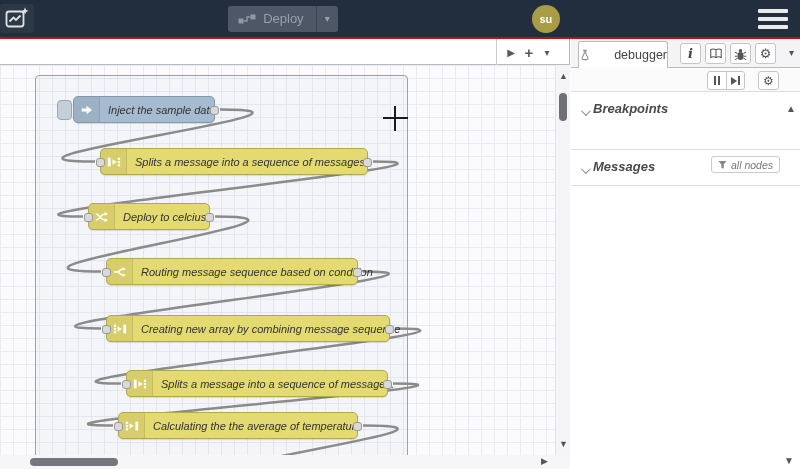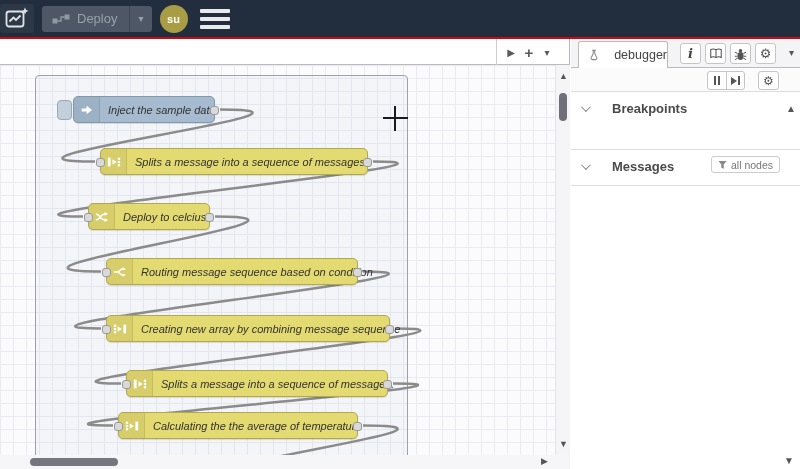--- a/index.html
+++ b/index.html
@@ -1,21 +1,21 @@
 <!DOCTYPE html>
 <html><head>
 <meta charset="utf-8">
 <style>
   * { margin:0; padding:0; box-sizing:border-box; }
   html,body { width:800px; height:469px; overflow:hidden; }
   body { font-family:"Liberation Sans", sans-serif; background:#fff; }
   #app { position:relative; width:800px; height:469px; overflow:hidden; background:#fff; }
 
   
-  #header { position:absolute; left:0; top:0; width:800px; height:37px; background:#222e3e; display:flex; align-items:center; justify-content:flex-start; padding-right:12px; gap:8px; }
+  #header { position:absolute; left:0; top:0; width:800px; height:37px; background:#222e3e; display:flex; align-items:center; justify-content:space-between; padding-right:12px; gap:8px; }
   #red-line { position:absolute; left:0; top:37px; width:800px; height:2px; background:#c50b17; }
   .hdr-iconbtn { width:34px; height:29px; border-radius:3px; display:flex; align-items:center; justify-content:center; background:rgba(255,255,255,0.05); cursor:pointer; }
   #deploy-group { display:flex; align-items:stretch; height:26px; background:#4d5765; border-radius:3px; overflow:hidden; cursor:pointer; }
   #deploy-main { display:flex; align-items:center; gap:7px; padding:0 12px 0 10px; }
   #deploy-label { color:#97a1ad; font-size:13px; }
   #deploy-caret { display:flex; align-items:center; padding:0 8px; border-left:1px solid #3c4654; color:#97a1ad; font-size:10px; }
   #avatar { width:28px; height:28px; border-radius:50%; background:#a89d44; color:#fff; font-size:11px; font-weight:bold; display:flex; align-items:center; justify-content:center; cursor:pointer; }
   #hamburger { width:30px; height:20px; display:flex; flex-direction:column; justify-content:space-between; cursor:pointer; margin-left:4px; }
   #hamburger .bar { height:4px; background:#e8eaec; border-radius:1px; }
 
@@ -55,40 +55,40 @@
   #v-scroll .arr { position:absolute; left:0; width:15px; text-align:center; color:#555; font-size:9px; cursor:pointer; }
   #v-thumb { position:absolute; left:3px; top:28px; width:8px; height:28px; background:#6f6f78; border-radius:4px; cursor:pointer; }
 
   
   #h-scroll { position:relative; width:570px; height:14px; background:#f6f6f8; }
   #h-thumb { position:absolute; left:30px; top:3px; width:88px; height:8px; background:#76767e; border-radius:4px; cursor:pointer; }
   #h-arrow-right { position:absolute; right:22px; top:1px; color:#555; font-size:9px; cursor:pointer; }
 
   
   #sb-tabbar { position:relative; width:100%; height:29px; background:#f4f4f6; border-bottom:1px solid #bbb; }
-  #sb-tab { position:absolute; left:7px; top:2px; width:90px; height:27px; background:#fff; border:1px solid #bbb; border-bottom:none; border-radius:3px 3px 0 0; display:flex; align-items:center; justify-content:flex-end; gap:14px; color:#444; font-size:12.5px; cursor:pointer; }
+  #sb-tab { position:absolute; left:7px; top:2px; width:90px; height:27px; background:#fff; border:1px solid #bbb; border-bottom:none; border-radius:3px 3px 0 0; display:flex; align-items:center; justify-content:space-between; gap:14px; color:#444; font-size:12.5px; cursor:pointer; }
   #sb-hdr-btns { position:absolute; left:109px; top:4px; display:flex; gap:4px; }
   .sb-btn { width:21px; height:21px; background:#fff; border:1px solid #c5c5c8; border-radius:3px; display:flex; align-items:center; justify-content:center; color:#555; cursor:pointer; }
   .sb-btn .info-i { font-family:"DejaVu Serif", serif; font-weight:bold; font-style:italic; font-size:13px; color:#444; }
   .sb-btn.gear-glyph { font-size:13px; color:#555; }
   #sb-caret { position:absolute; right:6px; top:8px; color:#555; font-size:10px; cursor:pointer; }
 
   #sb-toolbar { position:relative; width:100%; height:24px; background:#fbfbfc; border-bottom:1px solid #ddd; }
   #enabled-btn { position:absolute; left:12px; top:3px; height:19px; padding:0 8px; background:#efeff1; border:1px solid #bbb; border-radius:3px; display:flex; align-items:center; gap:5px; font-size:11.5px; color:#555; cursor:pointer; }
   .toggle-ico { width:15px; height:9px; border:1.5px solid #555; border-radius:5px; position:relative; }
   .toggle-ico::after { content:""; position:absolute; left:1px; top:1px; width:4px; height:4px; border-radius:50%; background:#555; }
   #pause-group { position:absolute; left:136px; top:3px; height:19px; display:flex; border:1px solid #c5c5c8; border-radius:3px; background:#fff; overflow:hidden; }
   .pg-btn { width:18px; height:100%; display:flex; align-items:center; justify-content:center; cursor:pointer; gap:1.5px; }
   .pg-btn + .pg-btn { border-left:1px solid #c5c5c8; }
   .pause-bar { width:2.5px; height:9px; background:#555; }
   .step-tri { width:0; height:0; border-top:4.5px solid transparent; border-bottom:4.5px solid transparent; border-left:6px solid #555; }
   .step-bar { width:2px; height:9px; background:#555; }
   #dbg-gear-btn { position:absolute; left:187px; top:3px; width:21px; height:19px; background:#fff; border:1px solid #c5c5c8; border-radius:3px; display:flex; align-items:center; justify-content:center; font-size:12px; color:#555; cursor:pointer; }
 
-  .sb-section-hdr { position:relative; padding:9px 10px 8px 10px; display:flex; align-items:center; gap:24px; border-bottom:1px solid #e8e8e8; cursor:pointer; }
+  .sb-section-hdr { position:relative; padding:9px 10px 8px 10px; display:flex; align-items:flex-end; gap:5px; border-bottom:1px solid #e8e8e8; cursor:pointer;font-style:italic; }
   .sb-section-title { font-size:13px; font-weight:bold; color:#4a4a4a; }
   .chev { width:7px; height:7px; border-right:1.5px solid #888; border-bottom:1.5px solid #888; transform:rotate(45deg) translateY(-2px); }
   .sb-empty { height:25px; border-bottom:1px solid #ddd; background:#fff; }
   #breakpoints-empty { height:26px; }
   #allnodes-btn { position:absolute; right:20px; top:6px; height:17px; padding:0 6px; background:#fff; border:1px solid #ccc; border-radius:3px; display:flex; align-items:center; gap:4px; font-size:10.5px; color:#777; cursor:pointer; }
   #sb-up-arrow { position:absolute; right:4px; top:64px; color:#555; font-size:10px; cursor:pointer; }
   #sb-down-arrow { position:absolute; right:6px; top:416px; color:#555; font-size:10px; cursor:pointer; }
 </style>
 </head>
 <body>

